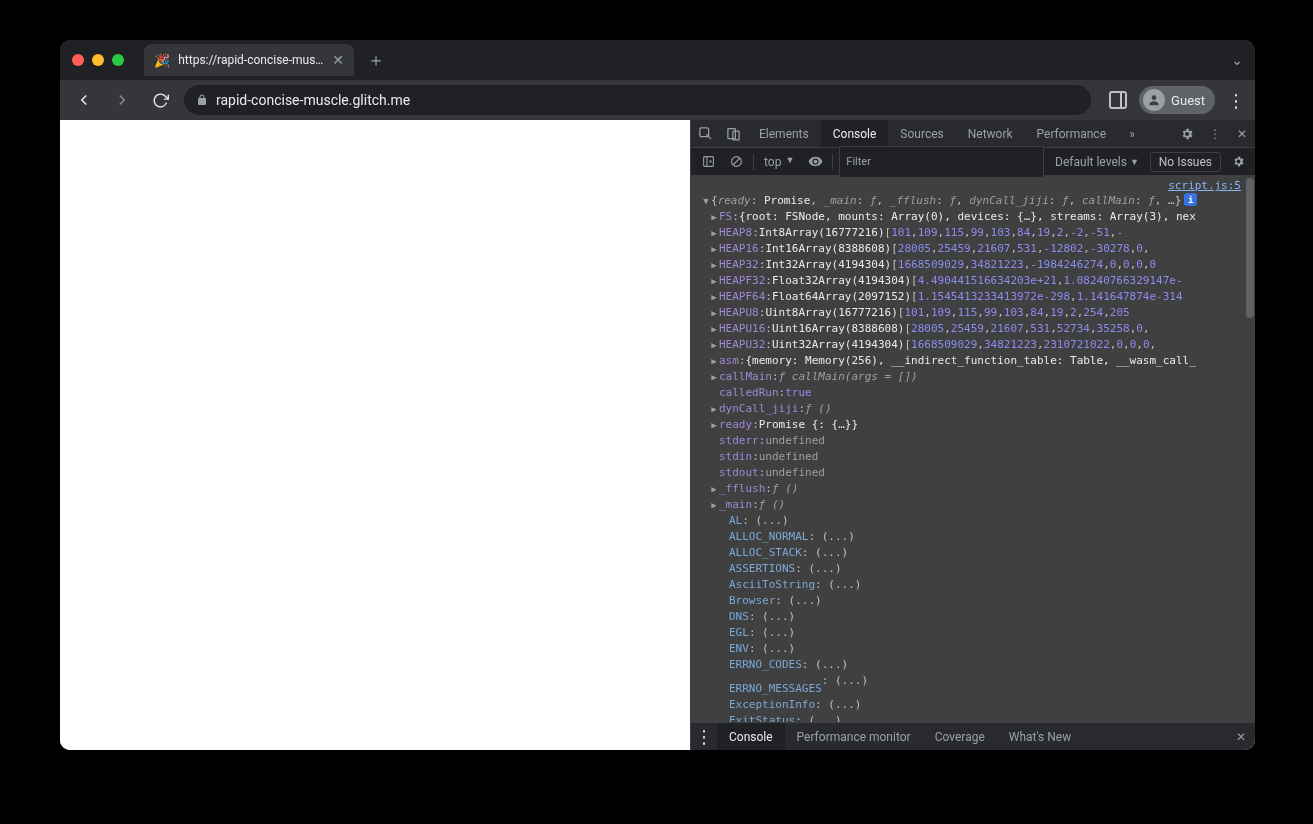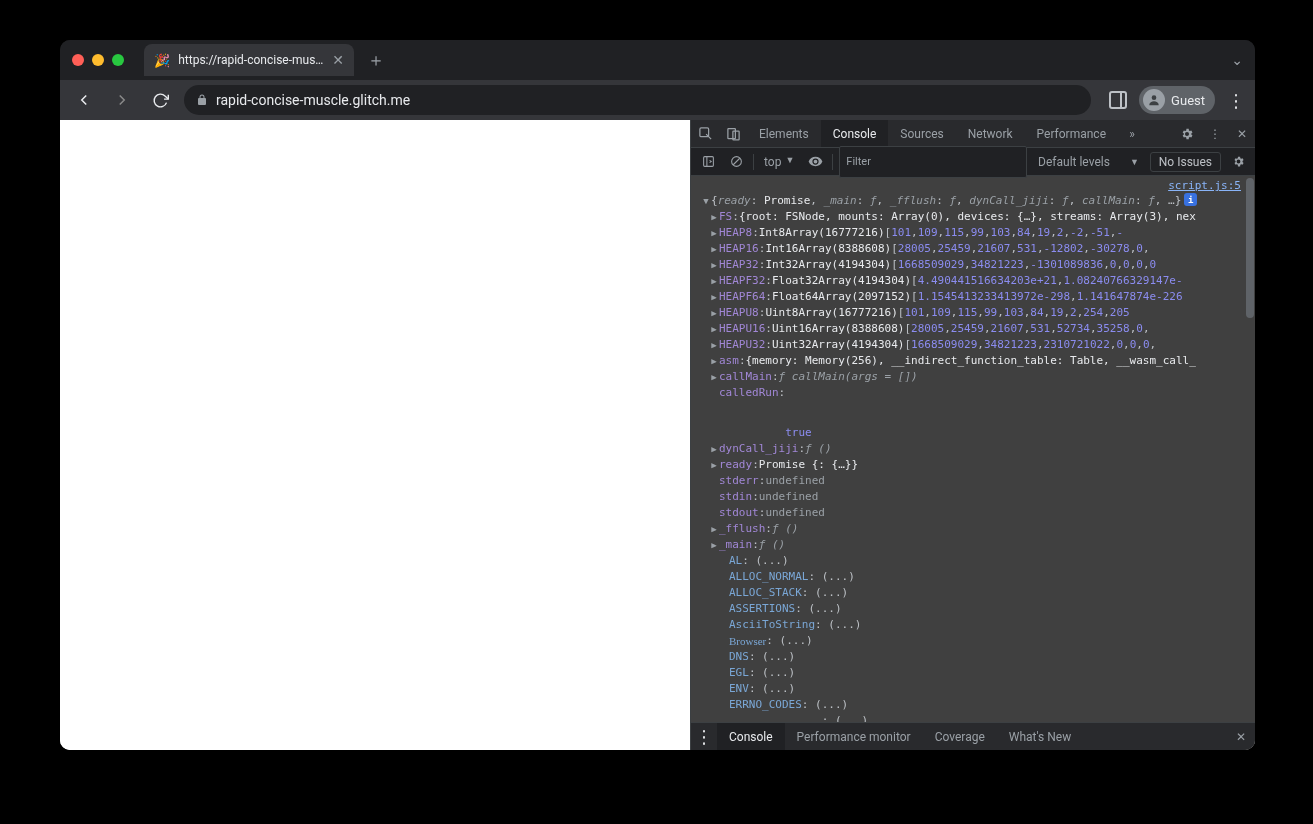--- a/index.html
+++ b/index.html
@@ -136,21 +136,21 @@
   .ct-sep { width:1px; height:16px; background:#3c4043; }
   .ctx-select {
     display:flex;gap:4px;color:#9aa0a6;padding:0 4px;
   }
   .filter-input {
     flex:1; height:32px; background:#202124; border:1px solid #3c4043;
     border-radius:2px; padding:1px 6px; color:#9aa0a6; font-size:11px;
     display:flex; align-items:center;
   }
   .levels {
-    display:flex;align-items:center;gap:20px;color:#9aa0a6;padding:0 4px;
+    display:flex;align-items:center;gap:3px;color:#9aa0a6;padding:0 4px;
     border:1px solid transparent;
   }
   .no-issues {
     border:1px solid #3c4043; border-radius:3px; padding:2px 8px; color:#bdc1c6;
   }
   .gear { color:#9aa0a6; }
 
   
   .console-body {
     flex:1; overflow:hidden; position:relative;
@@ -178,21 +178,21 @@
     width:10px; flex-shrink:0; color:#9aa0a6; font-size:9px;
     display:inline-flex; align-items:center; justify-content:center;
   }
   .indent1 { padding-left: 18px; }
   .indent2 { padding-left: 28px; }
   .k-prop { color:#a187d6; } 
   .k-func { color:#9aa0a6; font-style:italic; }
   .k-punc { color:#bdc1c6; }
   .k-str  { color:#e8eaed; }
   .k-numb { color:#8b8cf0; }
-  .k-bool { color:#8b8cf0;margin-top:40px; }
+  .k-bool { color:#8b8cf0; }
   .k-und  { color:#9aa0a6; }
   .k-type { color:#e8eaed; }
   .i-badge {
     display:inline-flex;width:13px;height:13px;border-radius:3px;
     background:#3871e0;color:#fff;font-size:9px;font-weight:bold;
     align-items:center;justify-content:center;margin-left:3px;
   }
 
   
   .drawer {
@@ -418,21 +418,21 @@
               <div class="obj-row indent1">
                 <span class="caret">▶</span>
                 <span class="k-prop">HEAP32</span>
                 <span class="k-punc">: </span>
                 <span class="k-type">Int32Array(4194304)</span> 
                 <span class="k-punc">[</span>
                 <span class="k-numb">1668509029</span>
                 <span class="k-punc">, </span>
                 <span class="k-numb">34821223</span>
                 <span class="k-punc">, </span>
-                <span class="k-numb">-1301089836</span>
+                <span class="k-numb">-1984246274</span>
                 <span class="k-punc">, </span>
                 <span class="k-numb">0</span>
                 <span class="k-punc">, </span>
                 <span class="k-numb">0</span>
                 <span class="k-punc">, </span>
                 <span class="k-numb">0</span>
                 <span class="k-punc">, </span>
                 <span class="k-numb">0</span>
               </div>
               <div class="obj-row indent1">
@@ -446,21 +446,21 @@
                 <span class="k-numb">1.08240766329147e-</span>
               </div>
               <div class="obj-row indent1">
                 <span class="caret">▶</span>
                 <span class="k-prop">HEAPF64</span>
                 <span class="k-punc">: </span>
                 <span class="k-type">Float64Array(2097152)</span> 
                 <span class="k-punc">[</span>
                 <span class="k-numb">1.1545413233413972e-298</span>
                 <span class="k-punc">, </span>
-                <span class="k-numb">1.141647874e-226</span>
+                <span class="k-numb">1.141647874e-314</span>
               </div>
               <div class="obj-row indent1">
                 <span class="caret">▶</span>
                 <span class="k-prop">HEAPU8</span>
                 <span class="k-punc">: </span>
                 <span class="k-type">Uint8Array(16777216)</span> 
                 <span class="k-punc">[</span>
                 <span class="k-numb">101</span>
                 <span class="k-punc">, </span>
                 <span class="k-numb">109</span>
@@ -605,21 +605,21 @@
                 <span class="k-prop" style="color:#7aa7d6;">ASSERTIONS</span>
                 <span class="k-punc">: (...)</span>
               </div>
               <div class="obj-row indent2">
                 <span class="caret"></span>
                 <span class="k-prop" style="color:#7aa7d6;">AsciiToString</span>
                 <span class="k-punc">: (...)</span>
               </div>
               <div class="obj-row indent2">
                 <span class="caret"></span>
-                <span class="k-prop" style="color:#7aa7d6;font-family:Liberation Serif, serif;">Browser</span>
+                <span class="k-prop" style="color:#7aa7d6;">Browser</span>
                 <span class="k-punc">: (...)</span>
               </div>
               <div class="obj-row indent2">
                 <span class="caret"></span>
                 <span class="k-prop" style="color:#7aa7d6;">DNS</span>
                 <span class="k-punc">: (...)</span>
               </div>
               <div class="obj-row indent2">
                 <span class="caret"></span>
                 <span class="k-prop" style="color:#7aa7d6;">EGL</span>

